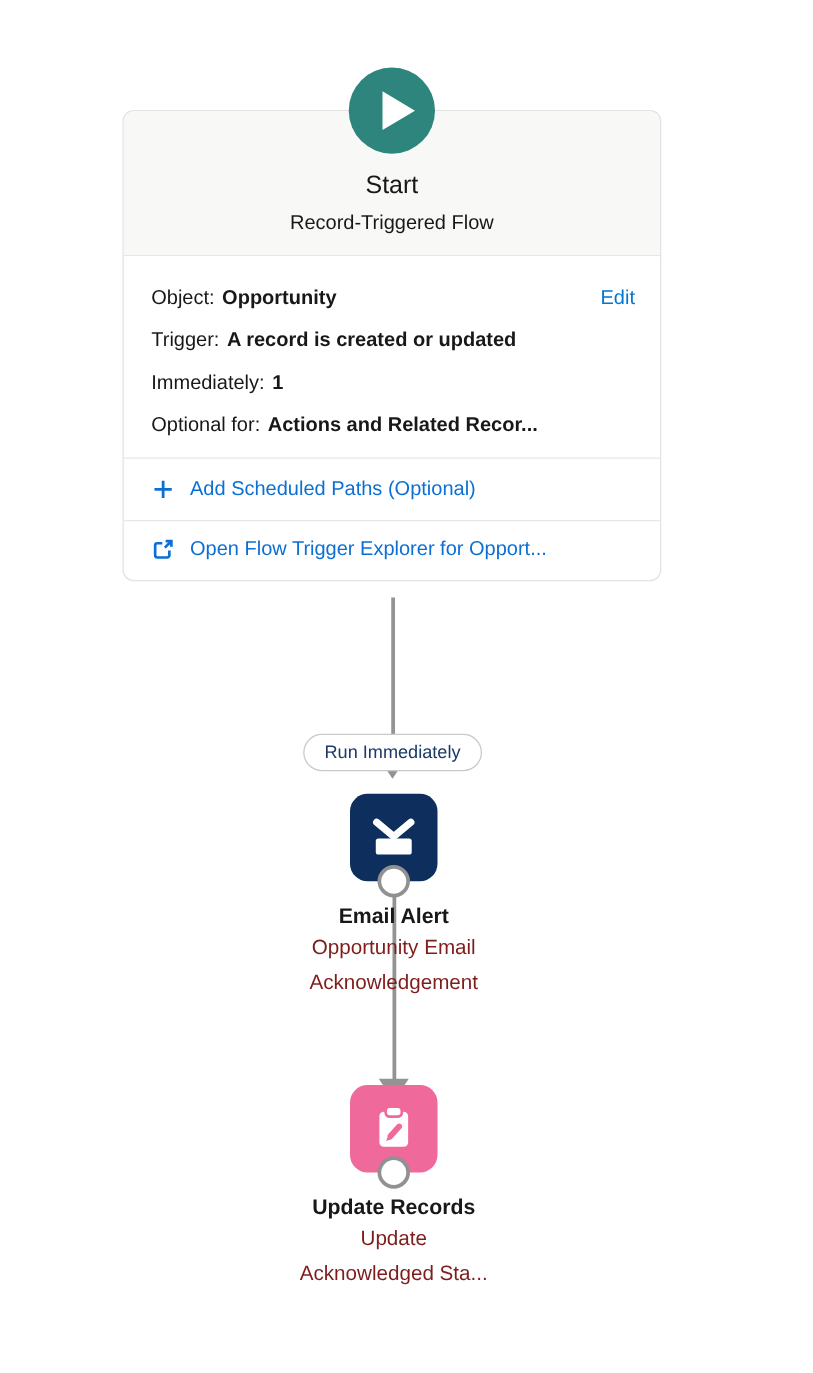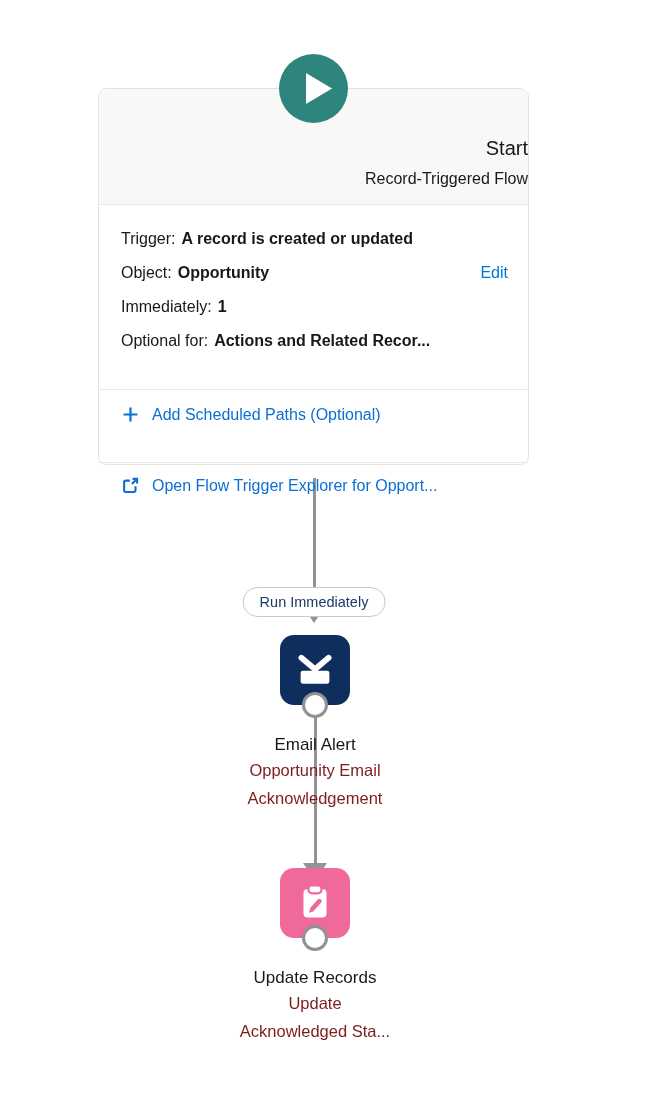--- a/index.html
+++ b/index.html
@@ -15,35 +15,35 @@
     position:absolute; left:279px; top:54px; width:69px; height:69px;
     border-radius:50%; background:#2d857d; z-index:4; cursor:pointer;
     display:flex; align-items:center; justify-content:center;
   }
   .start-card {
     position:absolute; left:98px; top:88px; width:431px; height:377px;
     background:#ffffff; border:1px solid #e2e2e0; border-radius:9px; z-index:2;
   }
   .card-header {
     height:116px; background:#f8f8f6; border-radius:8px 8px 0 0;
-    border-bottom:1px solid #e8e8e6; text-align:right; padding-top:47px;
+    border-bottom:1px solid #e8e8e6; text-align:center; padding-top:47px;
   }
   .card-title { font-size:20px; font-weight:500; line-height:24px; color:#181818; }
   .card-subtitle { font-size:16px; font-weight:400; line-height:20px; margin-top:9px; color:#181818; }
   .card-body { padding:17px 20px 8px 22px; }
   .detail-row {
     display:flex; align-items:baseline; font-size:16px; line-height:34px;
     white-space:nowrap; overflow:hidden;
   }
   .detail-row .val { font-weight:700; margin-left:6px; }
   .edit-link { margin-left:auto; color:#0176d3; text-decoration:none; cursor:pointer; font-weight:400; }
   .link-row {
     display:flex; align-items:center; gap:13px; padding-left:23px;
     height:50px; border-top:1px solid #e8e8e6; color:#0b6fd3; font-size:16px;
-    cursor:pointer; white-space:nowrap; overflow:hidden;margin-top:23px;
+    cursor:pointer; white-space:nowrap; overflow:hidden;
   }
   .link-row:last-child { height:46px; }
   .link-row .ic { flex:0 0 auto; display:flex; }
 
   
   .v-line { position:absolute; width:3px; background:#939393; z-index:1; }
   .line-1 { left:313px; top:478px; height:128px; }
   .line-2 { left:314px; top:710px; height:154px; }
   .arrowhead {
     position:absolute; width:0; height:0; z-index:1;
@@ -66,21 +66,21 @@
   .node-icon {
     width:70px; height:70px; border-radius:14px; margin:0 auto; cursor:pointer;
     display:flex; align-items:center; justify-content:center; position:relative; z-index:2;
   }
   .icon-navy { background:#0e2e5d; }
   .icon-pink { background:#f0699b; }
   .node-dot {
     width:26px; height:26px; border-radius:50%; background:#ffffff;
     border:3px solid #919191; margin:-13px auto 0 auto; position:relative; z-index:3;
   }
-  .node-title { font-size:17px; font-weight:400; line-height:22px; margin-top:16px; color:#181818; }
+  .node-title { font-size:17px; font-weight:700; line-height:22px; margin-top:4px; color:#181818; }
   .node-sub { font-size:16.5px; font-weight:400; line-height:28px; color:#7f1d1d; }
 </style>
 </head>
 <body>
 
 <div class="canvas">
 
   <div class="play-btn">
     <span style="display:flex;">
       <svg width="69" height="69" viewBox="0 0 69 69">
@@ -89,27 +89,27 @@
     </span>
   </div>
 
   <div class="start-card">
     <div class="card-header">
       <div class="card-title">Start</div>
       <div class="card-subtitle">Record-Triggered Flow</div>
     </div>
     <div class="card-body">
       <div class="detail-row">
-        <span>Trigger:</span>
-        <span class="val">A record is created or updated</span>
-      </div>
-      <div class="detail-row">
         <span>Object:</span>
         <span class="val">Opportunity</span>
         <a class="edit-link">Edit</a>
+      </div>
+      <div class="detail-row">
+        <span>Trigger:</span>
+        <span class="val">A record is created or updated</span>
       </div>
       <div class="detail-row">
         <span>Immediately:</span>
         <span class="val">1</span>
       </div>
       <div class="detail-row">
         <span>Optional for:</span>
         <span class="val">Actions and Related Recor...</span>
       </div>
     </div>

